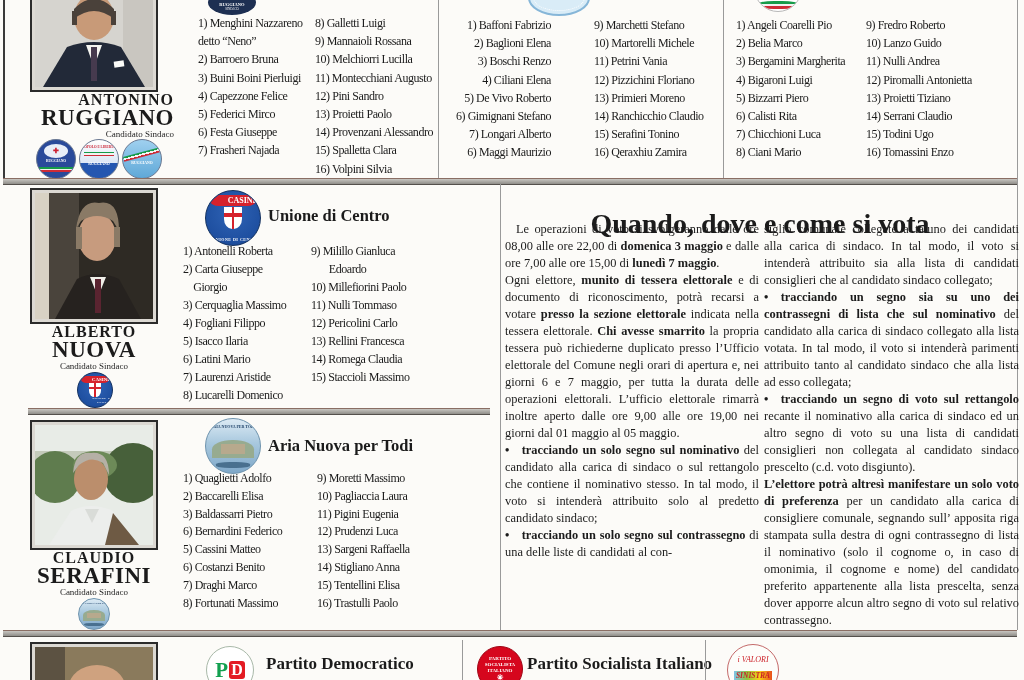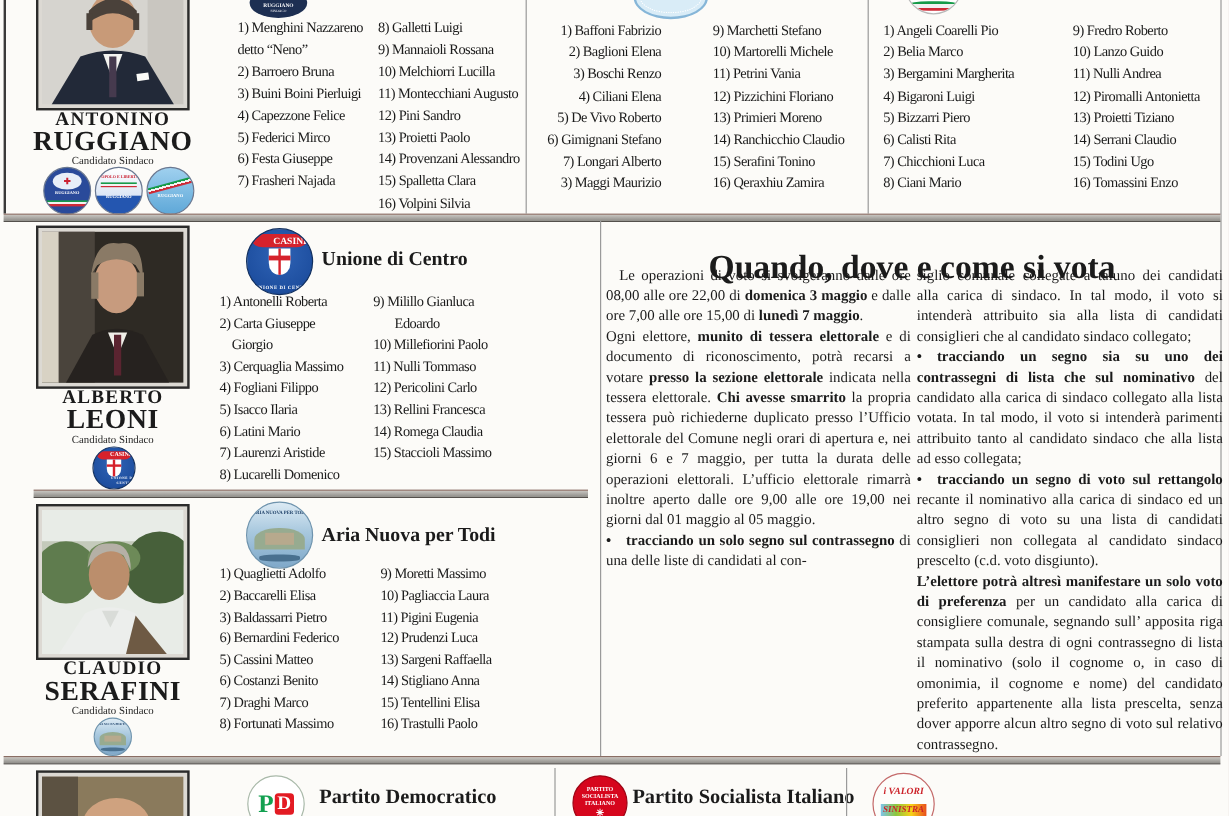--- a/index.html
+++ b/index.html
@@ -46,21 +46,21 @@
   
   .pname{position:absolute;font-weight:bold;font-size:17px;}
   .pd-circ{background:#fff;border:1.5px solid #a9b9a9;display:flex;align-items:center;justify-content:center;gap:1px;}
   .pd-p{color:#13a050;font-weight:bold;font-size:21px;}
   .pd-d{background:#e31b23;color:#fff;font-weight:bold;font-size:16px;padding:0 2px;border-radius:3px;}
   .psi-circ{background:#d6061d;border:1px solid #9d0414;color:#fff;font-weight:bold;
             display:flex;flex-direction:column;align-items:center;justify-content:center;}
   .psi-circ .t{font-size:5px;line-height:6px;width:34px;}
   .psi-circ .fl{font-size:8px;line-height:8px;}
   .val-circ{background:#fdfdfa;border:1px solid #c46a6a;}
-  .val1{font-style:italic;font-weight:bold;color:#cc2229;font-size:8px;line-height:9px;margin-top:10px;}
+  .val1{font-style:italic;font-weight:normal;color:#cc2229;font-size:8px;line-height:9px;margin-top:10px;}
   .val2{font-style:italic;font-weight:bold;color:#cc2229;font-size:7.5px;line-height:8px;
         background:linear-gradient(90deg,#7ec4e8,#8cc63e,#f7d117,#e94e1b);padding:1px 2px;display:inline-block;}
   .mini{position:absolute;border-radius:50%;overflow:hidden;text-align:center;border:1px solid #6a7891;}
   .badge{position:absolute;border-radius:50%;background:#1d2f52;color:#fff;text-align:center;overflow:hidden;}
   .ov2{position:absolute;border-radius:50%;background:#d9ecf7;border:2px solid #86b6d8;}
   .ov2 i{position:absolute;inset:3px;border:1.5px dotted #ffffff;border-radius:50%;display:block;}
 </style>
 </head>
 <body>
 
@@ -76,21 +76,21 @@
       <path d="M8,88 L32,48 Q59,38 86,48 L110,88 Z" fill="#222938"></path>
       <polygon points="51,46 67,46 59,68" fill="#f4f4f0"></polygon>
       <polygon points="56,48 62,48 62,82 56,82" fill="#463a4e"></polygon>
       <rect x="79" y="62" width="10" height="6" fill="#fbfbf8" transform="rotate(-8 84 65)"></rect>
       <ellipse cx="59" cy="18" rx="20" ry="23" fill="#c89a78"></ellipse>
       <path d="M39,10 Q59,-10 79,10 L79,20 Q59,4 39,20 Z" fill="#4a413a"></path>
       <rect x="37" y="12" width="5" height="14" fill="#4a413a"></rect>
       <rect x="76" y="12" width="5" height="14" fill="#4a413a"></rect>
     </svg>
   </div>
-  <div class="cand" style="left:14px;top:92px;">
+  <div class="cand" style="left:14px;top:92px;text-align:right;">
     <div class="n1">ANTONINO</div>
     <div class="n2">RUGGIANO</div>
     <div class="role">Candidato Sindaco</div>
   </div>
 
   <div class="mini" style="left:36px;top:139px;width:38px;height:38px;background:#2a4a9a;">
     <div style="margin:4px auto 0;width:24px;height:14px;border-radius:50%;background:#e8eef8;color:#cc2233;font-size:7px;line-height:14px;font-weight:bold;">✚</div>
     <div style="color:#fff;font-size:3.6px;line-height:6px;font-weight:bold;">RUGGIANO</div>
     <div class="tric" style="height:5px;margin-top:3px;"></div>
   </div>
@@ -138,21 +138,21 @@
     </div>
   <div class="vline" style="left:438px;top:0;height:178px;"></div>
   <div class="plist" style="left:456px;top:16px;text-align:right;">
       <div class="li">1) Baffoni Fabrizio</div>
       <div class="li">2) Baglioni Elena</div>
       <div class="li">3) Boschi Renzo</div>
       <div class="li">4) Ciliani Elena</div>
       <div class="li">5) De Vivo Roberto</div>
       <div class="li">6) Gimignani Stefano</div>
       <div class="li">7) Longari Alberto</div>
-      <div class="li">3) Maggi Maurizio</div>
+      <div class="li">6) Maggi Maurizio</div>
     </div>
   <div class="plist" style="left:594px;top:16px;">
       <div class="li">9) Marchetti Stefano</div>
       <div class="li">10) Martorelli Michele</div>
       <div class="li">11) Petrini Vania</div>
       <div class="li">12) Pizzichini Floriano</div>
       <div class="li">13) Primieri Moreno</div>
       <div class="li">14) Ranchicchio Claudio</div>
       <div class="li">15) Serafini Tonino</div>
       <div class="li">16) Qeraxhiu Zamira</div>
@@ -161,21 +161,21 @@
   <div class="plist" style="left:736px;top:16px;">
       <div class="li">1) Angeli Coarelli Pio</div>
       <div class="li">2) Belia Marco</div>
       <div class="li">3) Bergamini Margherita</div>
       <div class="li">4) Bigaroni Luigi</div>
       <div class="li">5) Bizzarri Piero</div>
       <div class="li">6) Calisti Rita</div>
       <div class="li">7) Chicchioni Luca</div>
       <div class="li">8) Ciani Mario</div>
     </div>
-  <div class="plist" style="left:894px;top:16px;">
+  <div class="plist" style="left:866px;top:16px;">
       <div class="li">9) Fredro Roberto</div>
       <div class="li">10) Lanzo Guido</div>
       <div class="li">11) Nulli Andrea</div>
       <div class="li">12) Piromalli Antonietta</div>
       <div class="li">13) Proietti Tiziano</div>
       <div class="li">14) Serrani Claudio</div>
       <div class="li">15) Todini Ugo</div>
       <div class="li">16) Tomassini Enzo</div>
     </div>
 
@@ -190,21 +190,21 @@
       <polygon points="55,84 71,84 63,104" fill="#efeee8"></polygon>
       <polygon points="60,86 66,86 66,120 60,120" fill="#5a2430"></polygon>
       <ellipse cx="62" cy="44" rx="19" ry="24" fill="#c79b7e"></ellipse>
       <path d="M41,36 Q45,6 64,10 Q84,6 84,38 L78,28 Q62,18 46,28 Z" fill="#8a7a66"></path>
       <rect x="41" y="34" width="6" height="22" fill="#8a7a66"></rect>
       <rect x="79" y="34" width="6" height="20" fill="#8a7a66"></rect>
     </svg>
   </div>
   <div class="cand" style="left:14px;top:324px;">
     <div class="n1">ALBERTO</div>
-    <div class="n2">LEONI</div>
+    <div class="n2">NUOVA</div>
     <div class="role">Candidato Sindaco</div>
   </div>
   <div class="circ casini" style="left:77px;top:372px;width:34px;height:34px;">
     <div class="band" style="font-size:5px;line-height:7px;">CASINI</div>
     <div class="shield" style="left:11px;top:10px;width:12px;height:14px;"></div>
     <div class="ring" style="bottom:2px;font-size:2.8px;line-height:4px;">UNIONE DI CENTRO</div>
   </div>
 
   <div class="circ casini" style="left:205px;top:190px;width:54px;height:54px;">
     <div class="band" style="font-size:8px;line-height:11px;">CASINI</div>
@@ -288,20 +288,21 @@
       <div class="li">14) Stigliano Anna</div>
       <div class="li">15) Tentellini Elisa</div>
       <div class="li">16) Trastulli Paolo</div>
     </div>
 
   <div class="vline" style="left:500px;top:184px;height:446px;"></div>
   <div class="art-title" style="left:502px;top:187px;width:516px;margin-top:22px;">Quando, dove e come si vota</div>
   <div class="artcol" style="left:505px;top:221px;width:254px;height:408px;">
       <p style="text-indent: 11px;"><span>Le operazioni di voto si svolgeranno dalle ore 08,00 alle ore 22,00 di </span><b>domenica 3 maggio</b><span> e dalle ore 7,00 alle ore 15,00 di </span><b>lunedì 7 maggio</b><span>.</span></p>
       <p><span>Ogni elettore, </span><b>munito di tessera elettorale</b><span> e di documento di riconoscimento, potrà recarsi a votare </span><b>presso la sezione elettorale</b><span> indicata nella tessera elettorale. </span><b>Chi avesse smarrito</b><span> la propria tessera può richiederne duplicato presso l’Ufficio elettorale del Comune negli orari di apertura e, nei giorni 6 e 7 maggio, per tutta la durata delle operazioni elettorali. L’ufficio elettorale rimarrà inoltre aperto dalle ore 9,00 alle ore 19,00 nei giorni dal 01 maggio al 05 maggio.</span></p>
+      <p><b>•  </b><b>tracciando un solo segno sul nominativo</b><span> del candidato alla carica di sindaco o sul rettangolo che contiene il nominativo stesso. In tal modo, il voto si intenderà attribuito solo al predetto candidato sindaco;</span></p>
       <p><b>•  </b><b>tracciando un solo segno sul contrassegno</b><span> di una delle liste di candidati al con-</span></p>
     </div>
   <div class="artcol" style="left:764px;top:221px;width:255px;height:408px;">
       <p><span>siglio comunale collegate a taluno dei candidati alla carica di sindaco. In tal modo, il voto si intenderà attribuito sia alla lista di candidati consiglieri che al candidato sindaco collegato;</span></p>
       <p><b>•  </b><b>tracciando un segno sia su uno dei contrassegni di lista che sul nominativo</b><span> del candidato alla carica di sindaco collegato alla lista votata. In tal modo, il voto si intenderà parimenti attribuito tanto al candidato sindaco che alla lista ad esso collegata;</span></p>
       <p><b>•  </b><b>tracciando un segno di voto sul rettangolo</b><span> recante il nominativo alla carica di sindaco ed un altro segno di voto su una lista di candidati consiglieri non collegata al candidato sindaco prescelto (c.d. voto disgiunto).</span></p>
       <p><b>L’elettore potrà altresì manifestare un solo voto di preferenza</b><span> per un candidato alla carica di consigliere comunale, segnando sull’ apposita riga stampata sulla destra di ogni contrassegno di lista il nominativo (solo il cognome o, in caso di omonimia, il cognome e nome) del candidato preferito appartenente alla lista prescelta, senza dover apporre alcun altro segno di voto sul relativo contrassegno.</span></p>
     </div>
 
   <div class="hbar" style="left:3px;top:630px;width:1014px;"></div>

